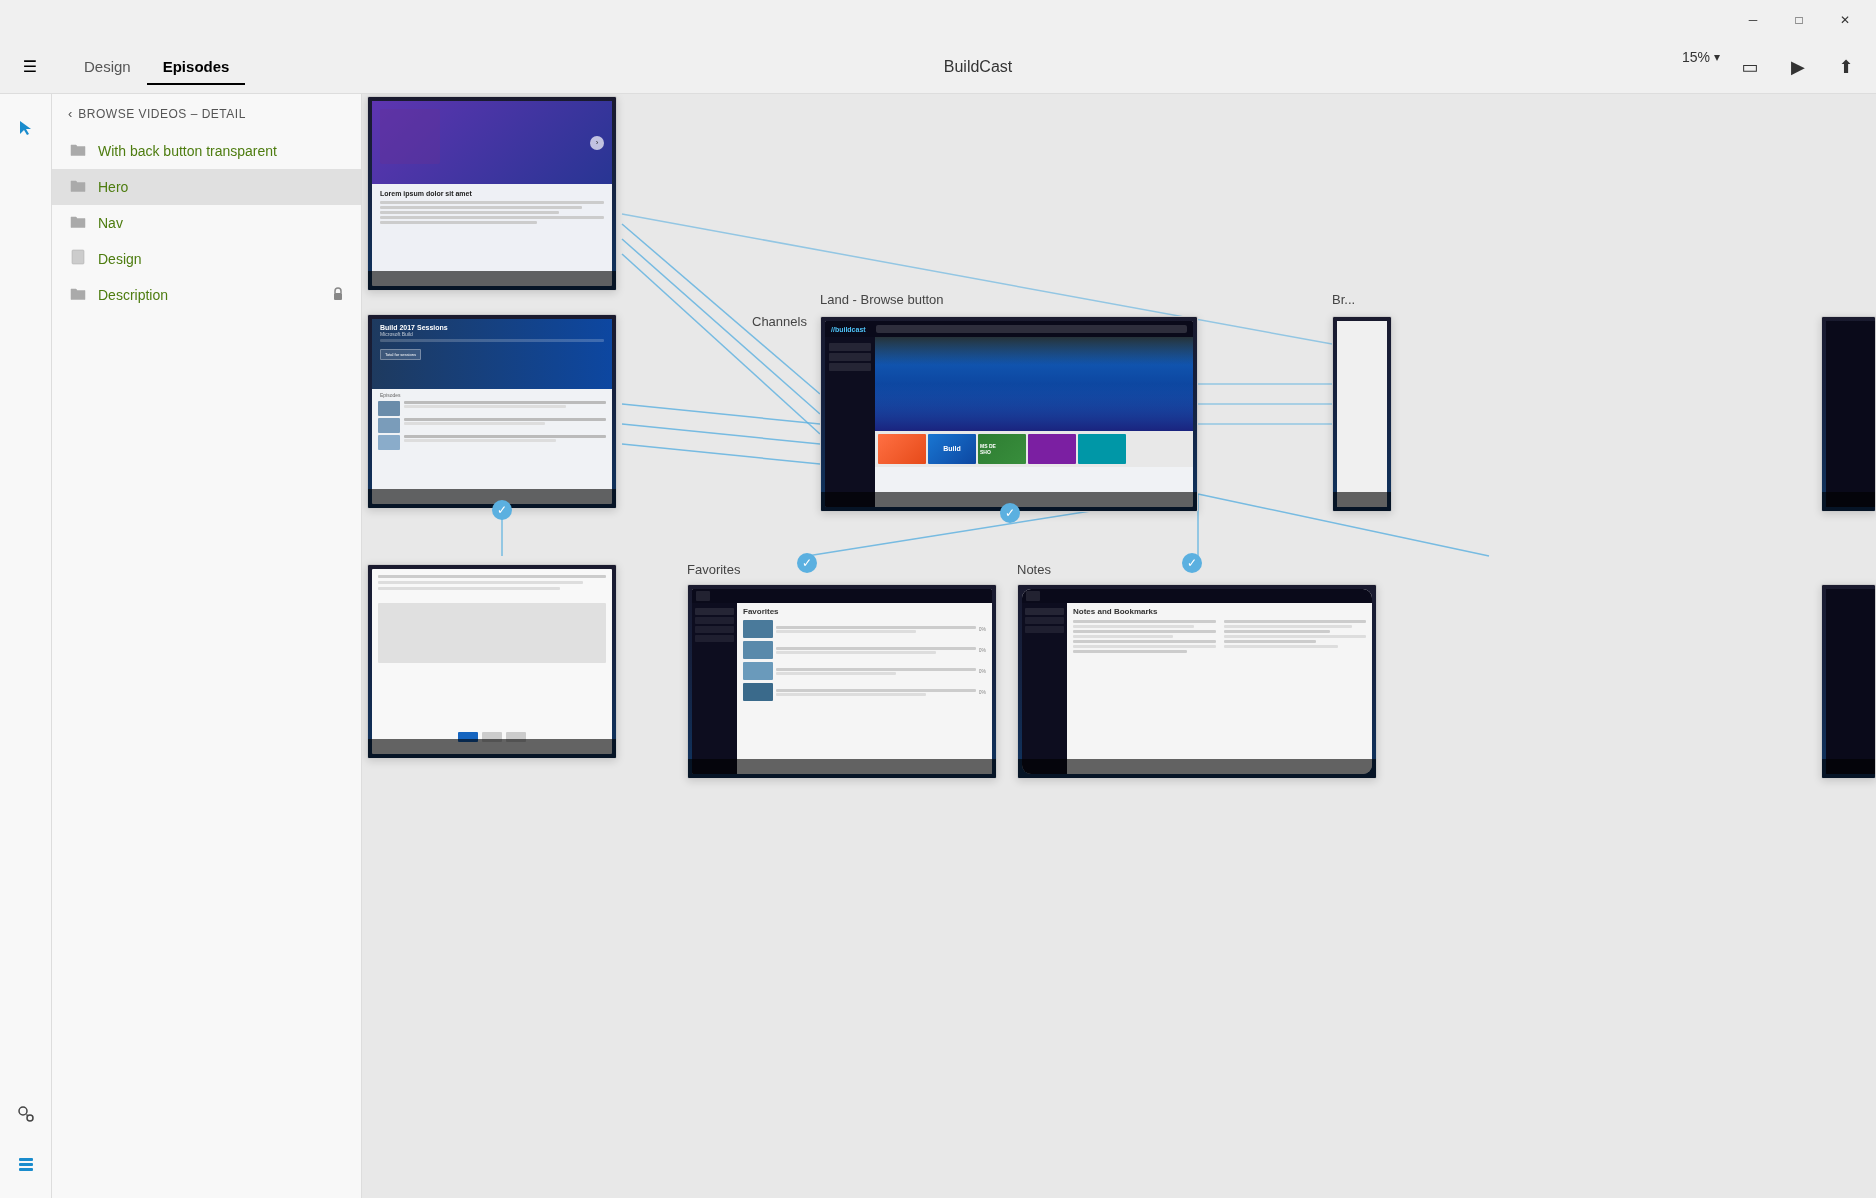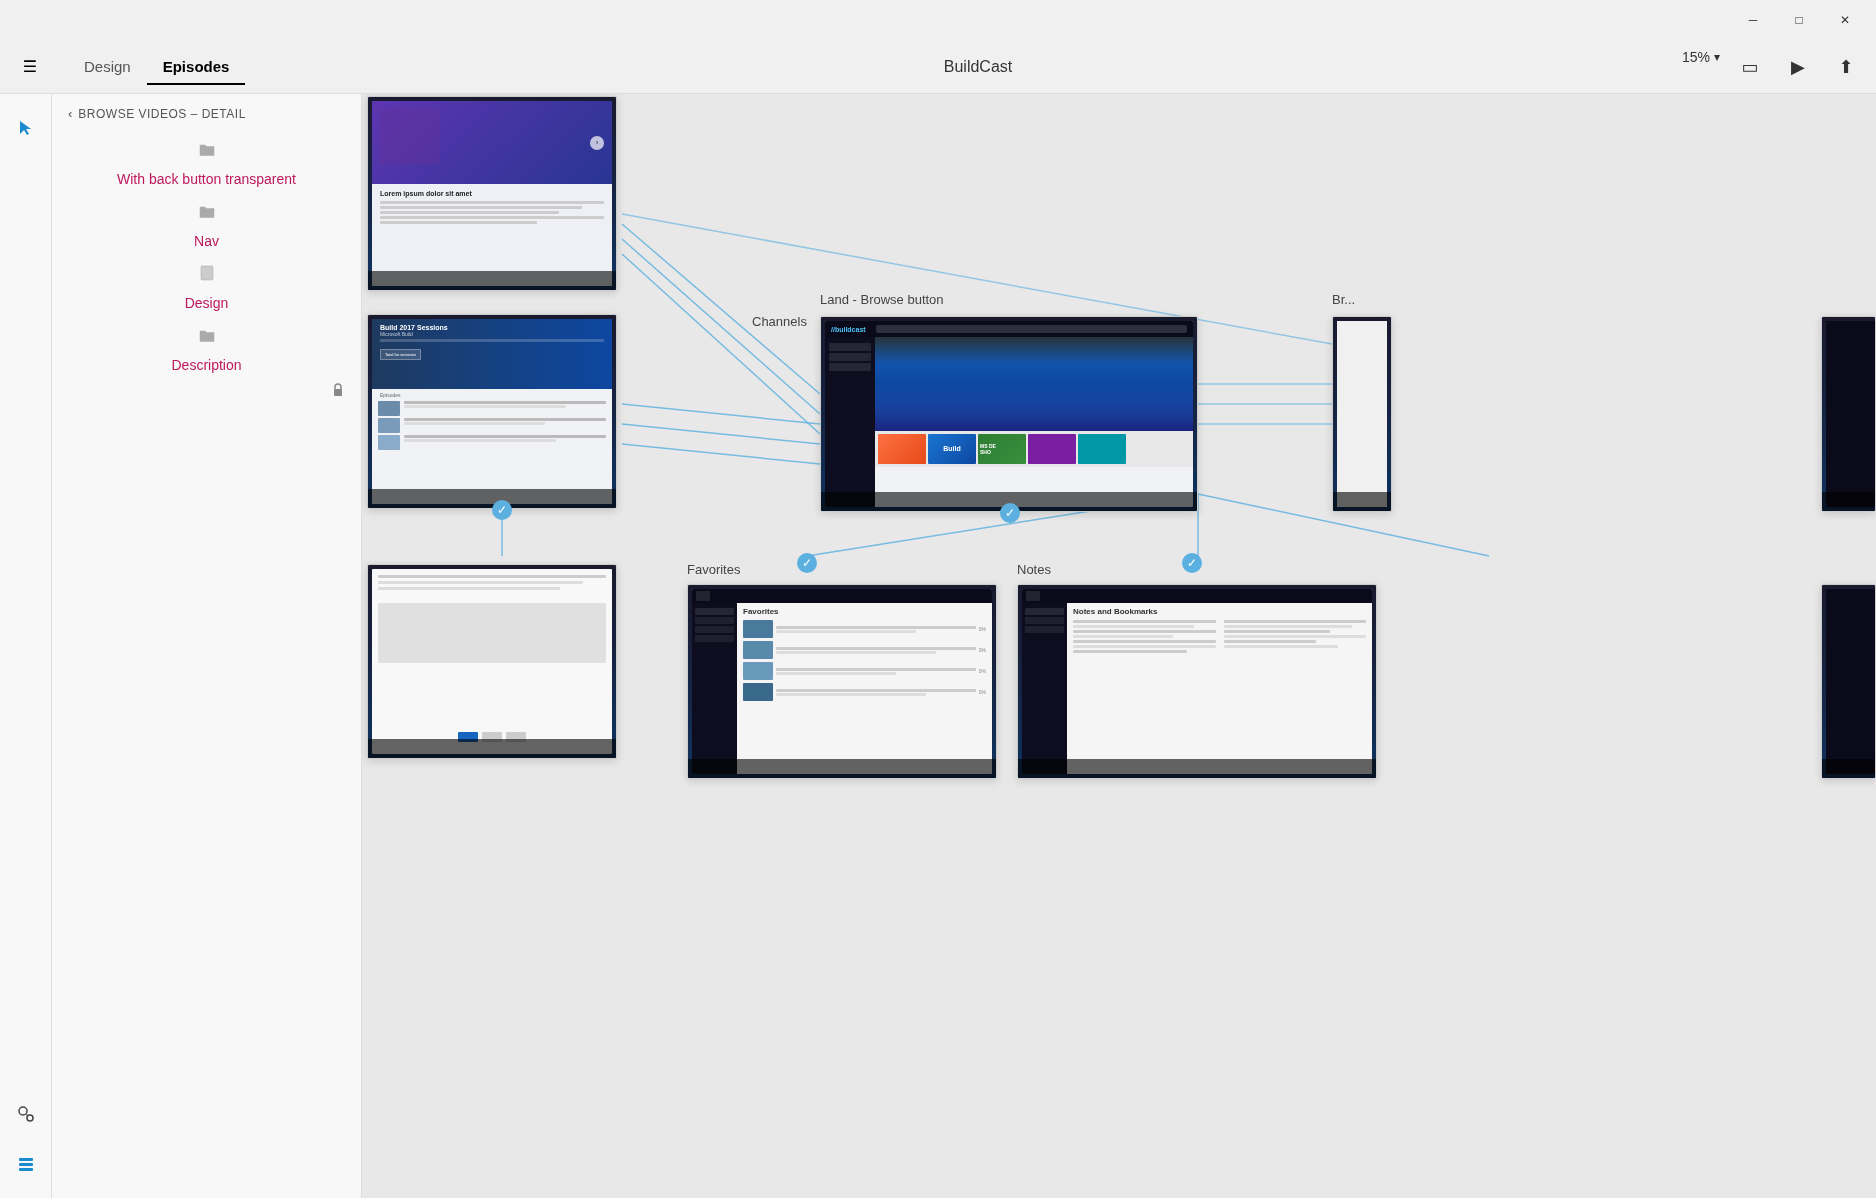--- a/index.html
+++ b/index.html
@@ -182,22 +182,21 @@
       align-items: center;
       gap: 6px;
     }
     .sidebar-item {
       display: flex;
       align-items: center;
       padding: 8px 16px;
       gap: 10px;
       cursor: pointer;
       font-size: 14px;
-      color: #be185d;
-      flex-direction: column;
+      color: #4d7c0f;
     }
     .sidebar-item.selected { background: #e0e0e0; }
     .sidebar-item .item-icon {
       color: #666;
       font-size: 16px;
       width: 20px;
       text-align: center;
     }
     .sidebar-item .lock-icon {
       margin-left: auto;
@@ -335,20 +334,28 @@
 
     <div class="sidebar-item">
       <span class="item-icon">
         <svg width="16" height="16" viewBox="0 0 16 16" fill="none">
             <path d="M1 4h5l1.5 1.5H15v9H1z" fill="#aaa" stroke="#aaa" stroke-width="0.5"></path>
           </svg>
       </span>
       <span>With back button transparent</span>
     </div>
 
+    <div class="sidebar-item selected">
+      <span class="item-icon">
+        <svg width="16" height="16" viewBox="0 0 16 16" fill="none">
+            <path d="M1 4h5l1.5 1.5H15v9H1z" fill="#aaa" stroke="#aaa" stroke-width="0.5"></path>
+          </svg>
+      </span>
+      <span>Hero</span>
+    </div>
 
 
     <div class="sidebar-item">
       <span class="item-icon">
         <svg width="16" height="16" viewBox="0 0 16 16" fill="none">
             <path d="M1 4h5l1.5 1.5H15v9H1z" fill="#aaa" stroke="#aaa" stroke-width="0.5"></path>
           </svg>
       </span>
       <span>Nav</span>
     </div>
@@ -620,21 +627,21 @@
         <div class="mock-taskbar"></div>
       </div>
     </div>
 
     <div class="screen-label" style="left:655px; top:468px; font-size:13px; color:#444;">Notes</div>
 
     <div class="screen-connector-dot" style="left:820px; top:459px; background:#5bb0e0;">✓</div>
 
     <div class="screen-frame" style="left:655px; top:490px; width:360px; height:195px;">
       <div class="mock-screen">
-        <div style="position:absolute; top:4px; left:4px; right:4px; bottom:4px; background:#f0f2f5; border-radius:1px; overflow:hidden;">
+        <div style="position:absolute; top:4px; left:4px; right:4px; bottom:4px; background:#f0f2f5; border-radius:9px; overflow:hidden;">
 
           <div style="background:#0a0a1a; height:14px; display:flex; align-items:center; padding:0 4px;">
             <div style="width:14px; height:10px; background:rgba(255,255,255,0.1); border-radius:1px; margin-right:4px;"></div>
           </div>
           <div style="display:flex; height:calc(100% - 14px);">
 
             <div style="width:45px; background:#0d0d1f; padding:3px 0;">
               <div style="height:7px; background:rgba(255,255,255,0.1); margin:2px 3px; border-radius:1px;"></div>
               <div style="height:7px; background:rgba(255,255,255,0.08); margin:2px 3px; border-radius:1px;"></div>
               <div style="height:7px; background:rgba(255,255,255,0.08); margin:2px 3px; border-radius:1px;"></div>

